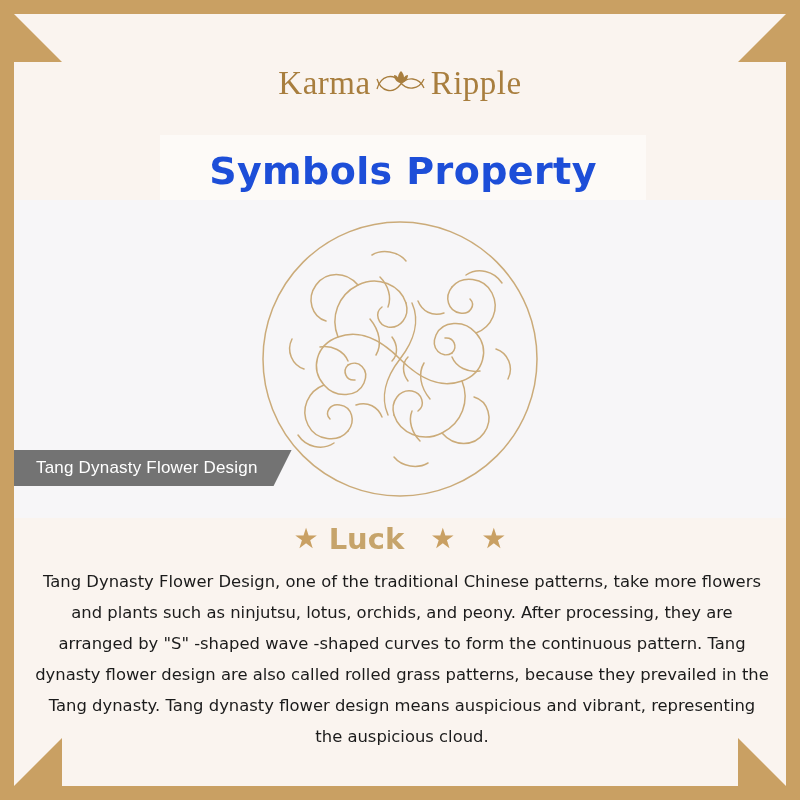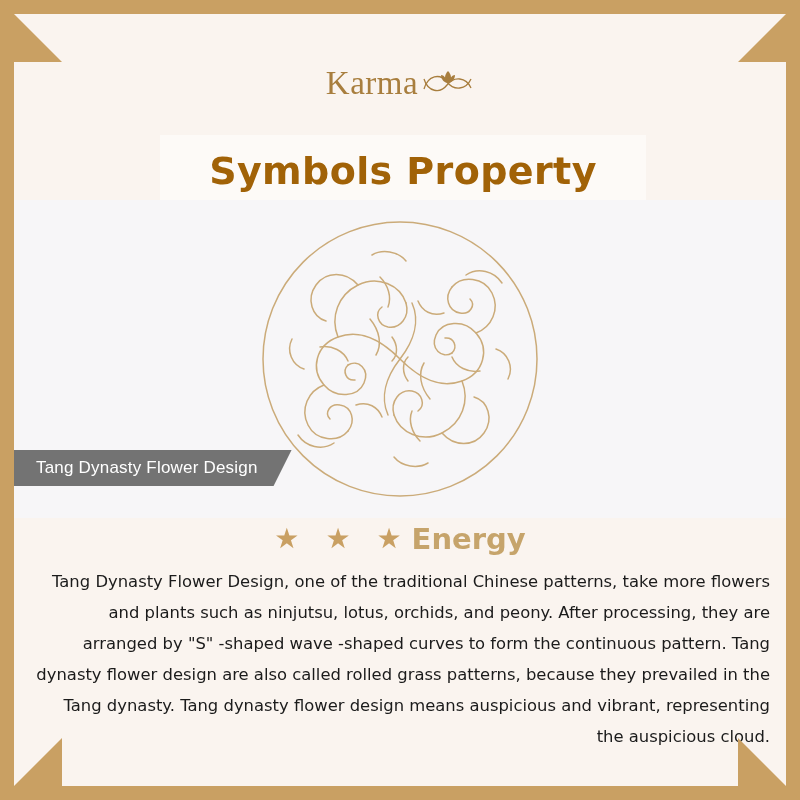--- a/index.html
+++ b/index.html
@@ -115,21 +115,21 @@
     width: 486px;
     height: 72px;
     background: #fdfaf7;
     display: flex;
     align-items: center;
     justify-content: center;
   }
   .title-band .title {
     font-size: 38px;
     font-weight: bold;
-    color: #a16207;
+    color: #1d4ed8;
     letter-spacing: 0.4px;
     font-family: "DejaVu Sans", sans-serif;
   }
 
   
   .image-panel {
     position: absolute;
     left: 0;
     top: 186px;
     width: 772px;
@@ -193,21 +193,21 @@
   
   .body-text {
     position: absolute;
     left: 20px;
     top: 552px;
     width: 736px;
     font-size: 16.4px;
     line-height: 31px;
     color: #1b1b1b;
     font-family: "DejaVu Sans", sans-serif;
-    text-align: right;
+    text-align: center;
   }
 </style>
 </head>
 <body>
 
 <div id="page">
 
   <div class="canvas">
 
     <div class="brand">
@@ -215,20 +215,21 @@
         <span class="brand-word">Karma</span>
         <span class="brand-mark">
           <svg class="brand-swash" width="52" height="40" viewBox="0 0 52 40" fill="none">
             <path d="M2 26 C 6 12, 18 10, 25 19 C 32 28, 44 27, 49 16" stroke="#a87e3e" stroke-width="1.3" fill="none"></path>
             <path d="M2 16 C 6 29, 18 31, 25 22 C 32 13, 44 14, 49 25" stroke="#a87e3e" stroke-width="1.3" fill="none"></path>
             <path d="M26 8 C 22 12, 22 17, 26 20 C 30 17, 30 12, 26 8 Z" fill="#a87e3e"></path>
             <path d="M19 12 C 19 17, 23 20, 26 20 C 24 15, 22 12, 19 12 Z" fill="#a87e3e"></path>
             <path d="M33 12 C 33 17, 29 20, 26 20 C 28 15, 30 12, 33 12 Z" fill="#a87e3e"></path>
           </svg>
         </span>
+        <span class="brand-word">Ripple</span>
       </div>
     </div>
 
     <div class="title-band">
       <div class="title">Symbols Property</div>
     </div>
 
     <div class="image-panel">
       <div class="motif-wrap">
         <svg width="280" height="280" viewBox="0 0 280 280">
@@ -274,27 +275,27 @@
       </div>
     </div>
 
     <div class="caption-ribbon">
       <span>Tang Dynasty Flower Design</span>
     </div>
 
     <div class="keywords">
       <div class="kw">
         <span class="star">★</span>
+        <span class="kw-label">Luck</span>
       </div>
       <div class="kw">
         <span class="star">★</span>
       </div>
       <div class="kw">
         <span class="star">★</span>
-        <span class="kw-label">Energy</span>
       </div>
     </div>
 
     <div class="body-text">Tang Dynasty Flower Design, one of the traditional Chinese patterns, take more flowers and plants such as ninjutsu, lotus, orchids, and peony. After processing, they are arranged by "S" -shaped wave -shaped curves to form the continuous pattern.  Tang dynasty flower design are also called rolled grass patterns, because they prevailed in the Tang dynasty. Tang dynasty flower design means auspicious and vibrant, representing the auspicious cloud.</div>
 
   </div>
 
   <div class="corner tl"></div>
   <div class="corner tr"></div>
   <div class="corner bl"></div>

